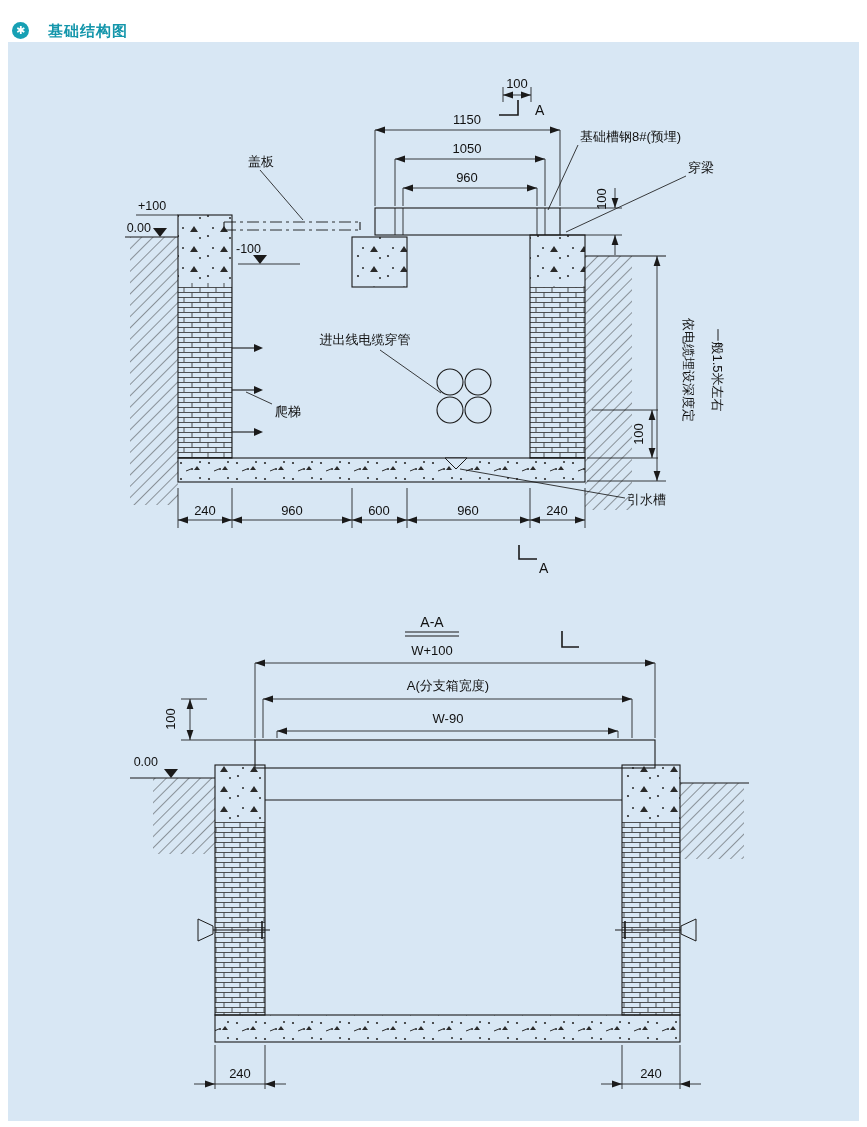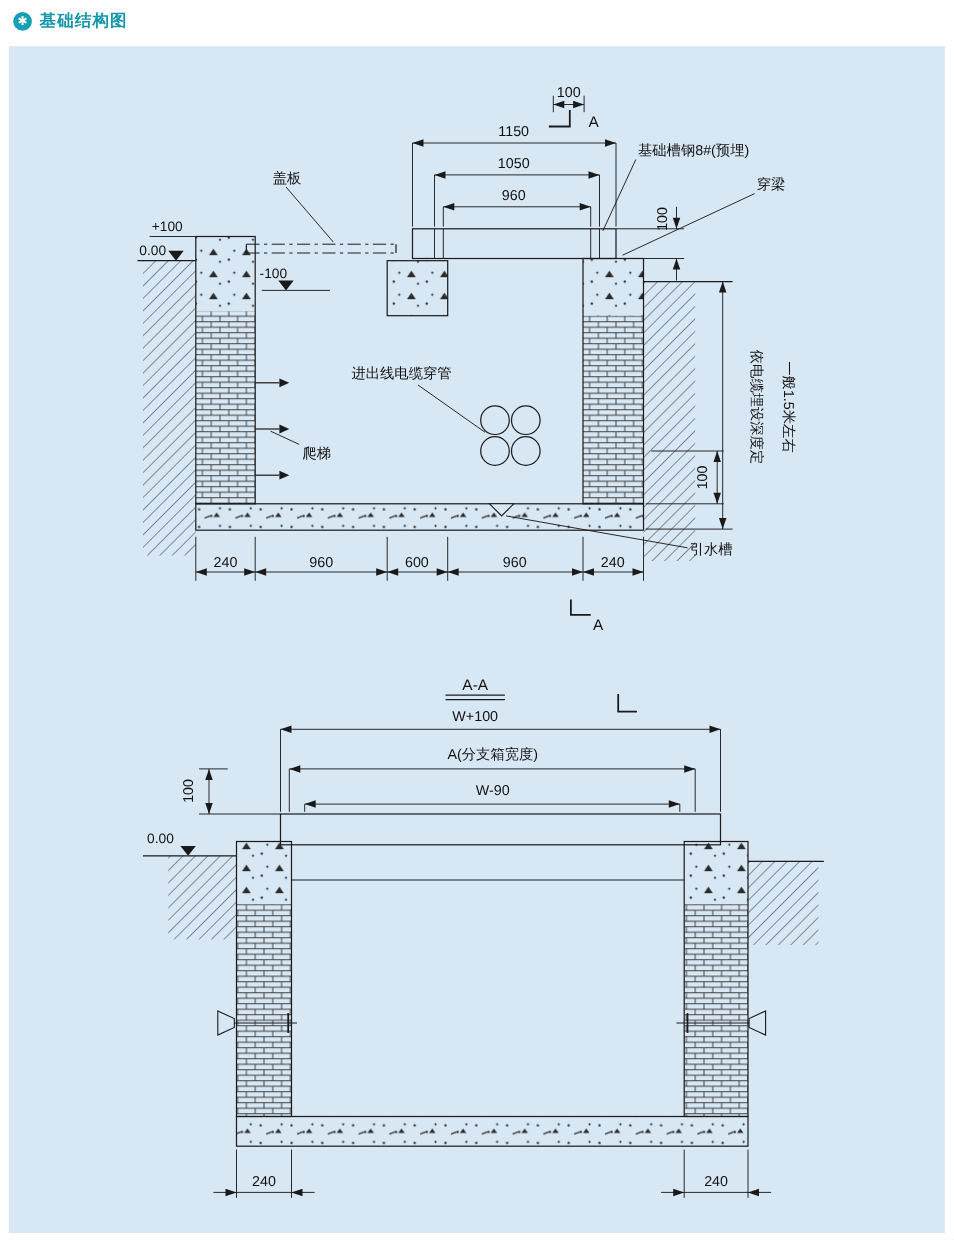--- a/index.html
+++ b/index.html
@@ -1,19 +1,19 @@
 <!DOCTYPE html>
 <html><head>
 <meta charset="utf-8">
 <style>
   html,body{margin:0;padding:0;background:#ffffff;width:867px;height:1127px;overflow:hidden;}
   .header{display:flex;align-items:center;gap:7px;padding:11px 10px 9px 12px;background:#fff;}
   .hicon{width:17px;height:17px;border-radius:50%;background:#17a0b4;color:#fff;font-size:11px;
          display:flex;align-items:center;justify-content:center;font-family:"DejaVu Sans",sans-serif;}
-  .htitle{margin:0;font:600 15px/1 "Liberation Sans",sans-serif;color:#1496ab;letter-spacing:1px;}
+  .htitle{margin:12px;font:600 15px/1 "Liberation Sans",sans-serif;color:#1496ab;letter-spacing:1px;}
   .panel{position:absolute;left:8px;top:42px;width:851px;height:1079px;background:#d8e7f4;}
   svg{display:block;}
   .ln{stroke:#1a1a1a;stroke-width:1.1;fill:none;}
   .thk{stroke:#1a1a1a;stroke-width:1.6;fill:none;}
   .dim{stroke:#1a1a1a;stroke-width:0.85;fill:none;}
   .cl{stroke:#1a1a1a;stroke-width:0.9;fill:none;stroke-dasharray:12 4 3 4;}
   .t{font:13px "Liberation Sans",sans-serif;fill:#111;}
   .ts{font:12.5px "Liberation Sans",sans-serif;fill:#111;}
   .tt{font:14px "Liberation Sans",sans-serif;fill:#111;}
   .tm{text-anchor:middle;}

